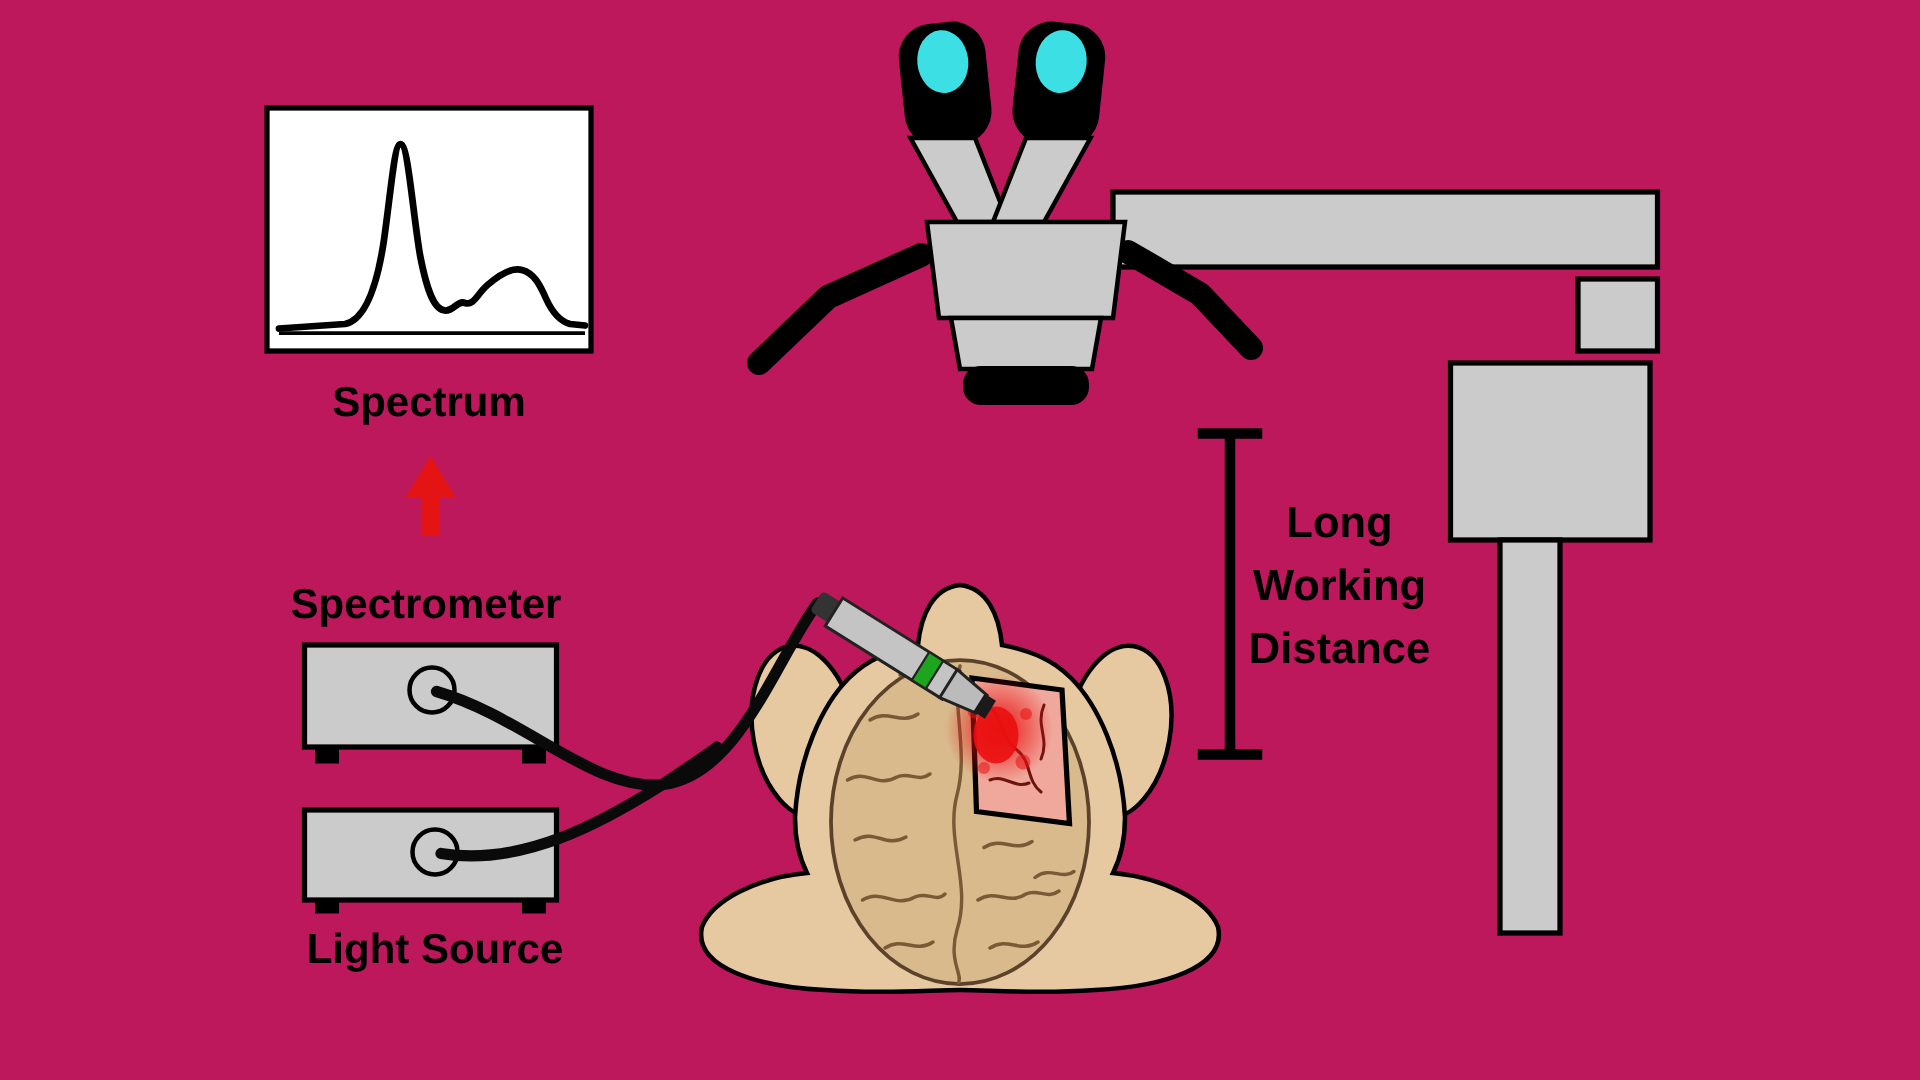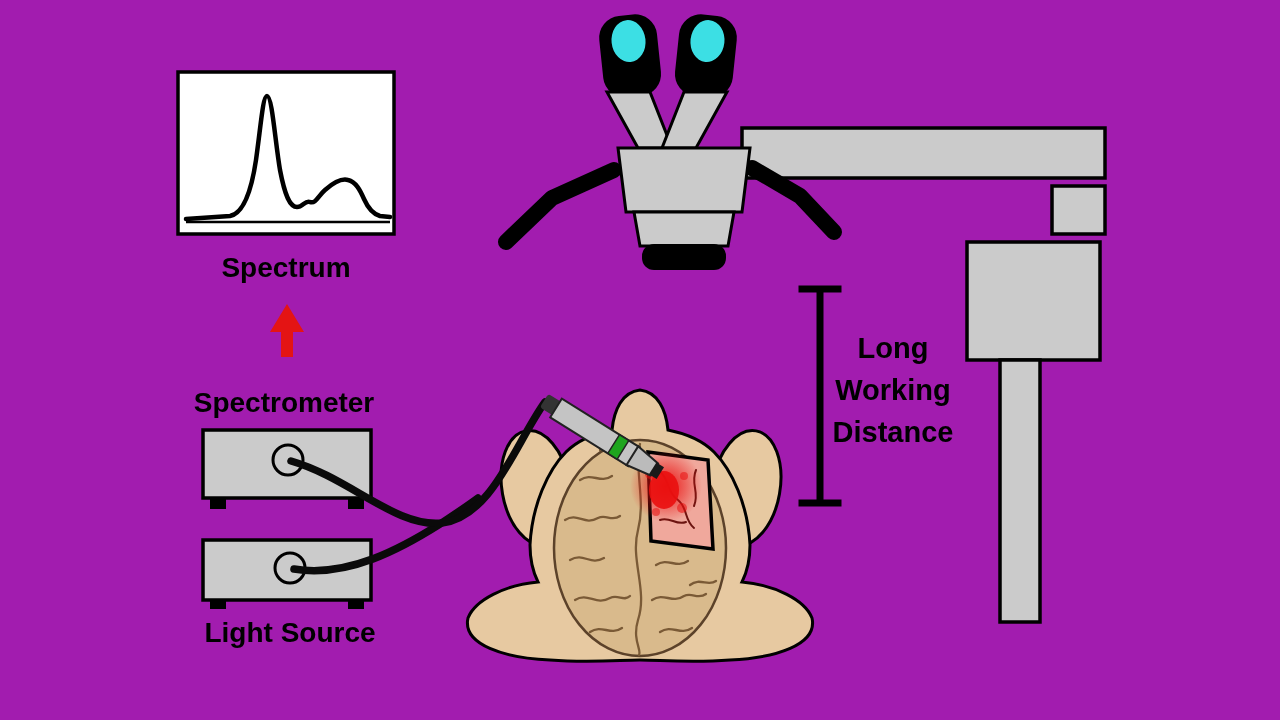--- a/index.html
+++ b/index.html
@@ -1,16 +1,16 @@
 <!DOCTYPE html>
 <html><head>
 <meta charset="utf-8">
 <style>
   html,body{margin:0;padding:0;background:#ffffff;}
-  .canvas{position:relative;width:1280px;height:720px;background:#a21caf;overflow:hidden;
+  .canvas{position:relative;width:1280px;height:720px;background:#be185d;overflow:hidden;
           font-family:"Liberation Sans", sans-serif;}
   svg text{font-family:"Liberation Sans", sans-serif;font-weight:700;fill:#000;}
   .lbl{font-size:28px;}
   .lbl-big{font-size:29px;}
 </style>
 </head>
 <body>
 
 <div class="canvas">
 <svg width="1280" height="720" viewBox="0 0 1280 720">

